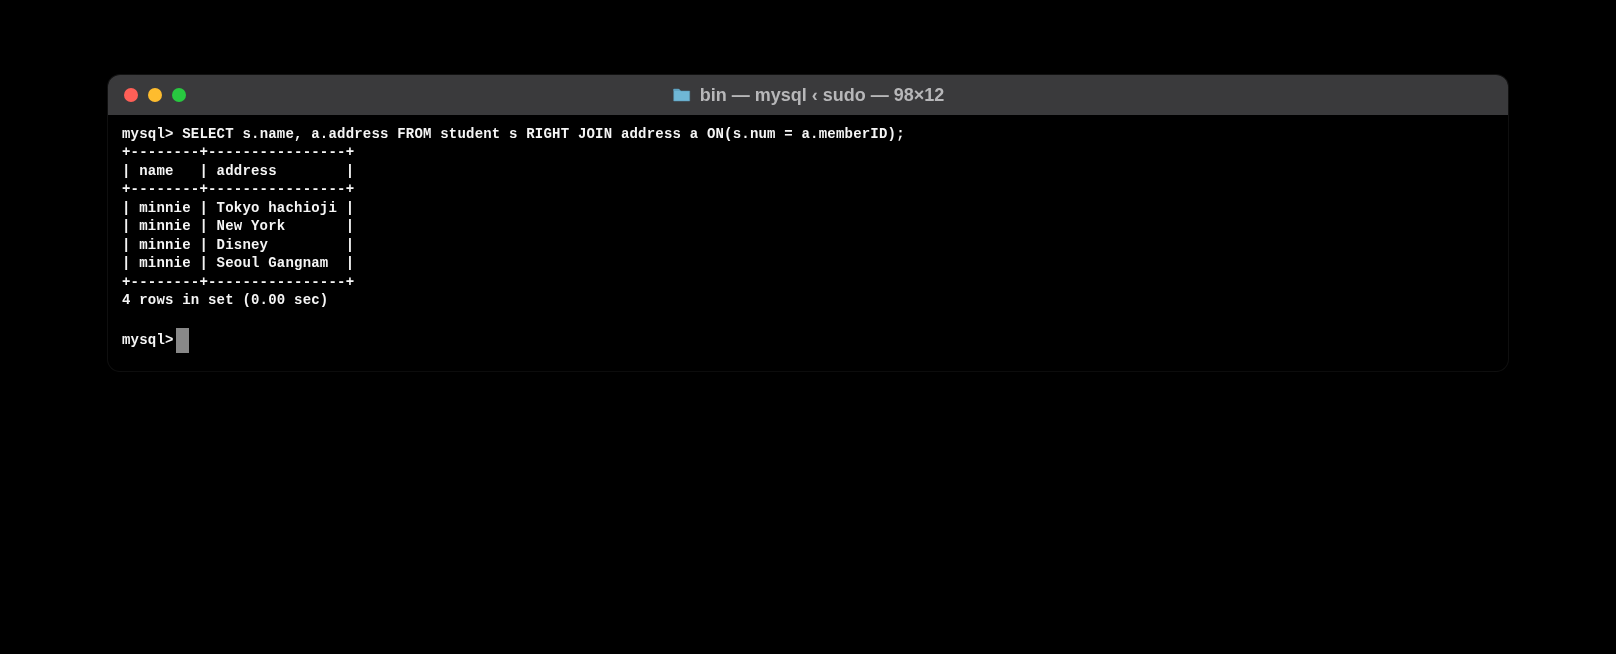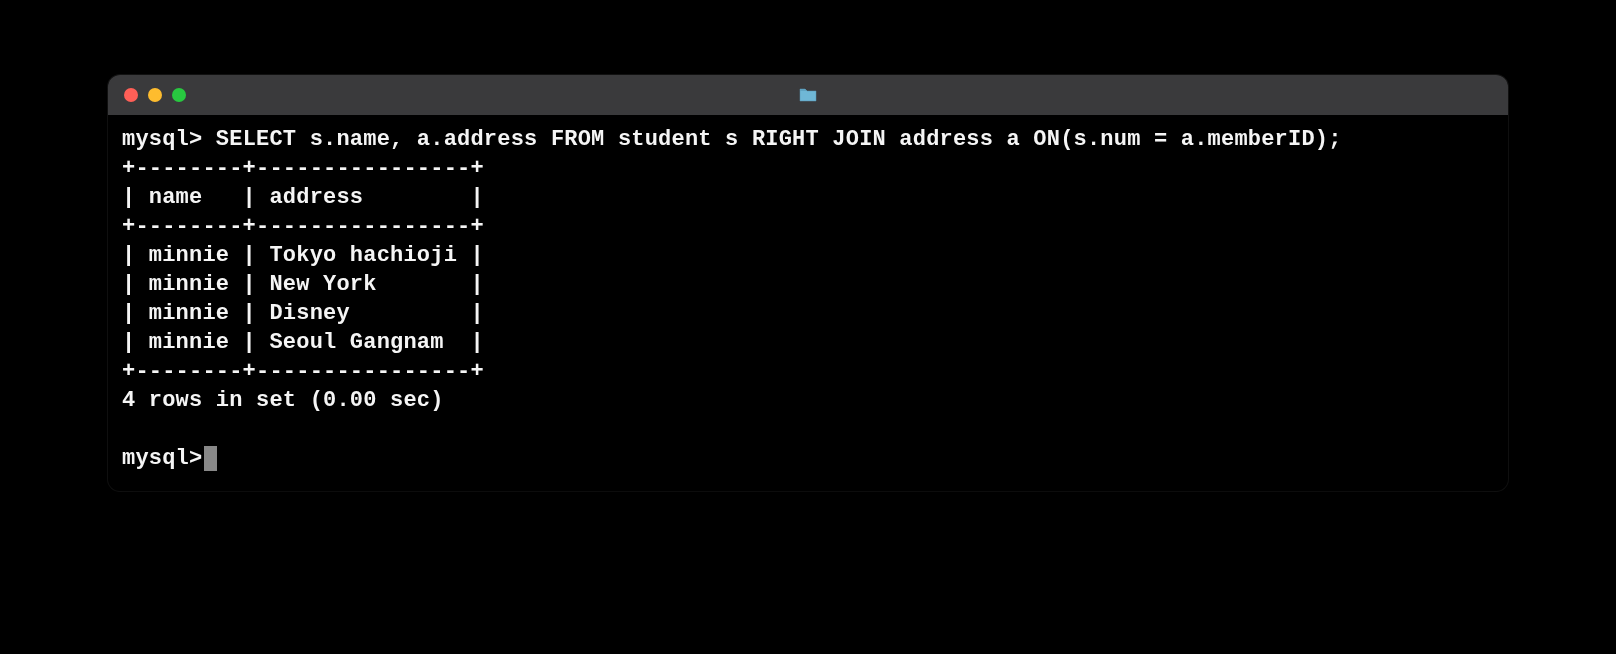--- a/index.html
+++ b/index.html
@@ -57,21 +57,21 @@
       align-items: center;
       gap: 8px;
     }
     .folder-icon {
       display: inline-flex;
       align-items: center;
     }
     .terminal-body {
       padding: 10px 14px 18px 14px;
       color: #f5f5f5;
-      font-size: 22px;
+      font-size: 14px;
       line-height: 1.32;
       letter-spacing: 0.2px;
       white-space: pre;
       font-weight: 600;
     }
     .prompt-line {
       display: flex;
       align-items: center;
     }
     .cursor {
@@ -93,20 +93,21 @@
       <div class="traffic-light tl-min"></div>
       <div class="traffic-light tl-max"></div>
     </div>
     <div class="title-text">
       <span class="folder-icon">
         <svg width="20" height="16" viewBox="0 0 20 16">
           <path d="M2 2 L7 2 L9 4 L18 4 L18 14 L2 14 Z" fill="#6fb7d6" stroke="#5897b3" stroke-width="0.5"></path>
           <path d="M2 2 L7 2 L9 4 L2 4 Z" fill="#5fa3c2"></path>
         </svg>
       </span>
+      <span>bin — mysql ‹ sudo — 98×12</span>
     </div>
   </div>
   <div class="terminal-body"><span>mysql&gt;</span> <span>SELECT s.name, a.address FROM student s RIGHT JOIN address a ON(s.num = a.memberID);</span>
 <span>+--------+----------------+</span>
 <span>| name   | address        |</span>
 <span>+--------+----------------+</span>
 <span>| minnie | Tokyo hachioji |</span>
 <span>| minnie | New York       |</span>
 <span>| minnie | Disney         |</span>
 <span>| minnie | Seoul Gangnam  |</span>

